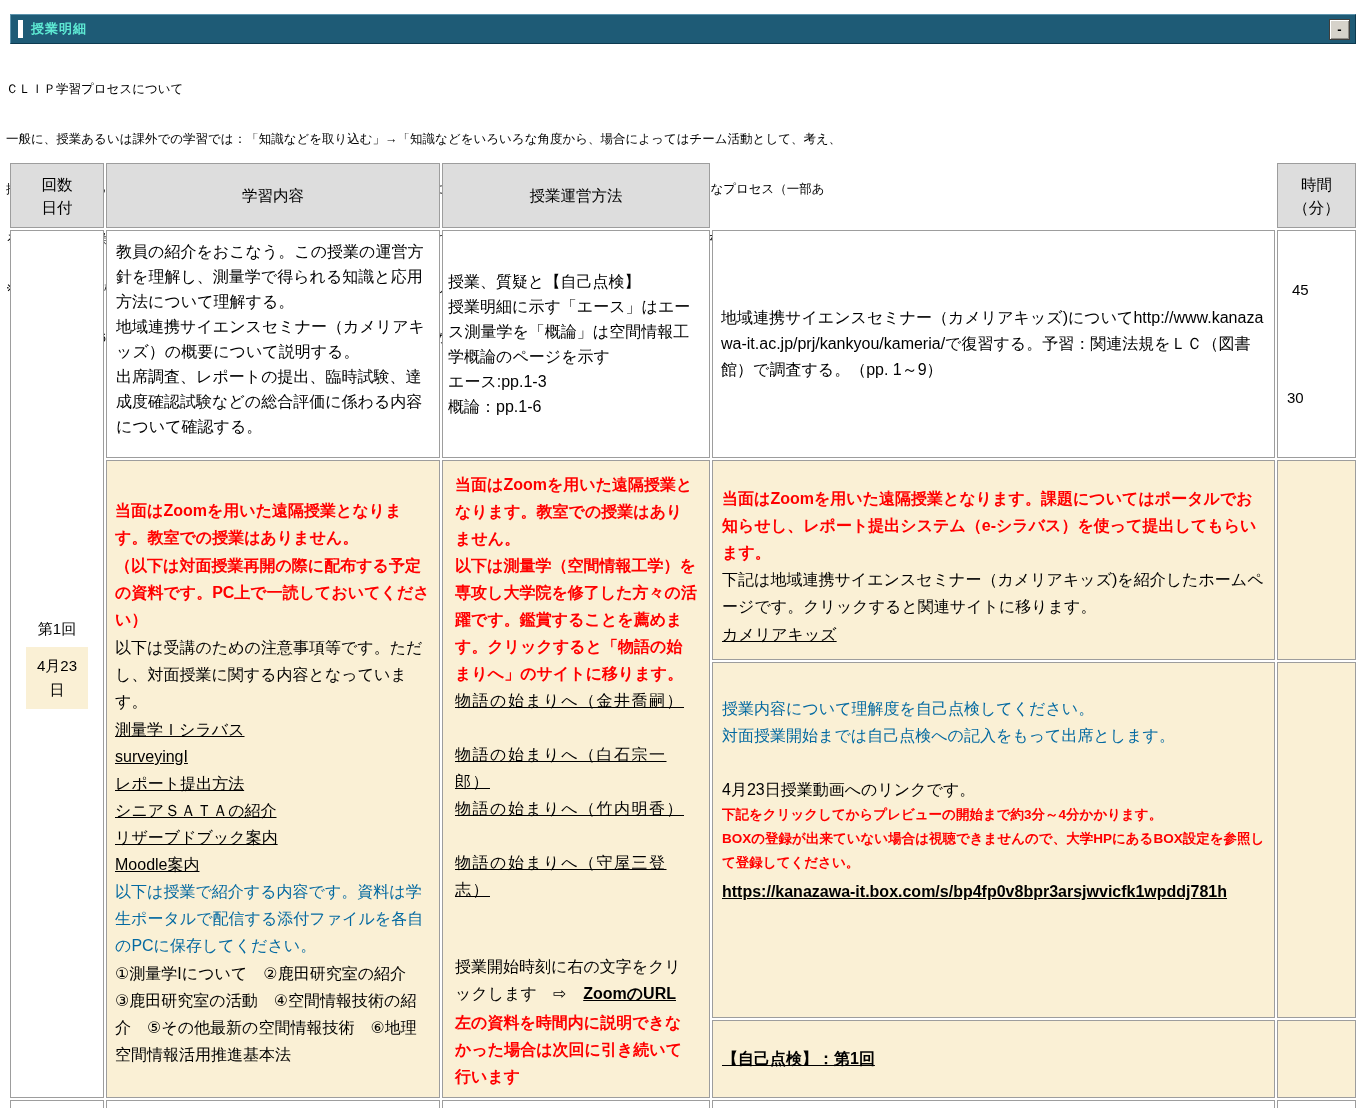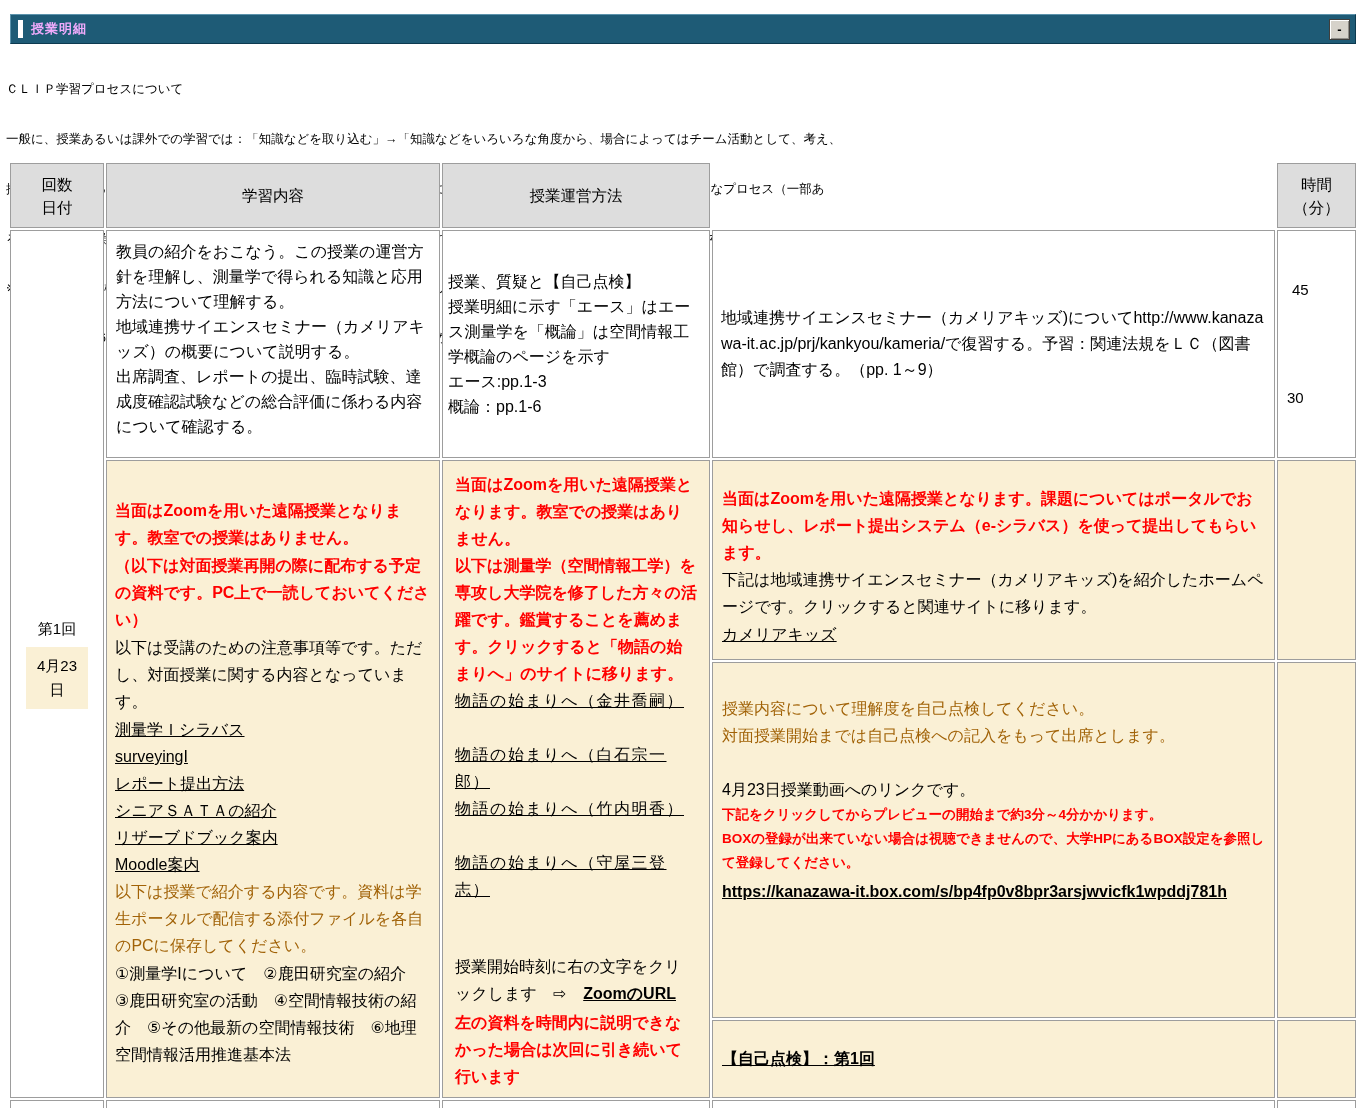--- a/index.html
+++ b/index.html
@@ -3,39 +3,39 @@
 <meta charset="utf-8">
 <style>
   html,body{margin:0;padding:0;background:#fff;}
   #screen{position:relative;width:1366px;height:1108px;overflow:hidden;background:#fff;
     font-family:"Liberation Sans","DejaVu Sans",sans-serif;color:#000;}
   
   .titlebar{position:absolute;left:10px;top:14px;width:1346px;height:30px;box-sizing:border-box;
     background:#1E5B76;border:1px solid #0C3A50;border-top-color:#5C93AC;border-left-color:#5C93AC;
     display:flex;align-items:center;}
   .accent{display:inline-block;width:5px;height:18px;background:#fff;margin-left:7px;}
-  .wtitle{color:#f0abfc;font-weight:bold;font-size:13px;margin-left:8px;letter-spacing:1px;}
+  .wtitle{color:#5eead4;font-weight:bold;font-size:13px;margin-left:8px;letter-spacing:1px;}
   .minbtn{position:absolute;right:5px;top:4px;width:21px;height:21px;box-sizing:border-box;
     background:#D6D2CA;border:1px solid #3F3E3C;box-shadow:inset 1px 1px 0 #fff,inset -1px -1px 0 #8f8d88;
     font-size:13px;font-weight:bold;line-height:15px;text-align:center;padding:0;cursor:pointer;
     font-family:"Liberation Sans",sans-serif;}
   
   .intro{position:absolute;left:6px;top:48px;font-size:12.5px;line-height:16.6px;white-space:pre;}
   
   .tbl{position:absolute;left:10px;top:163px;display:grid;
     grid-template-columns:94px 334px 268px 563px 79px;
     grid-template-rows:65px 228px 200px 356px 78px 12px;
     gap:2px;}
   .cell{border:1px solid #9D9D9D;background:#fff;box-sizing:border-box;overflow:hidden;font-size:16px;}
   .hd{background:#DDDDDD;display:flex;flex-direction:column;justify-content:center;align-items:center;
     font-size:15.5px;line-height:23px;}
   .bg{background:#FAF0D5;}
   .cell a{color:#000000;text-decoration:underline;cursor:pointer;}
   .rb{color:#FF0000;font-weight:bold;}
-  .rr{color:#a16207;}
+  .rr{color:#0369a1;}
   .bk{color:#000;}
   p{margin:0;}
   
   .c1{display:flex;flex-direction:column;align-items:center;justify-content:center;font-size:15px;}
   .datebox{background:#FAF0D5;width:62px;margin-top:8px;padding:7px 0;text-align:center;line-height:24px;}
   
   .c2w{padding:8px 9px;line-height:25px;}
   .c3w{display:flex;flex-direction:column;justify-content:center;padding:8px 5px;line-height:25px;}
   .c4w{display:flex;flex-direction:column;justify-content:center;padding:8px;line-height:26px;word-break:break-all;}
   .c5w{position:relative;font-size:15px;}

